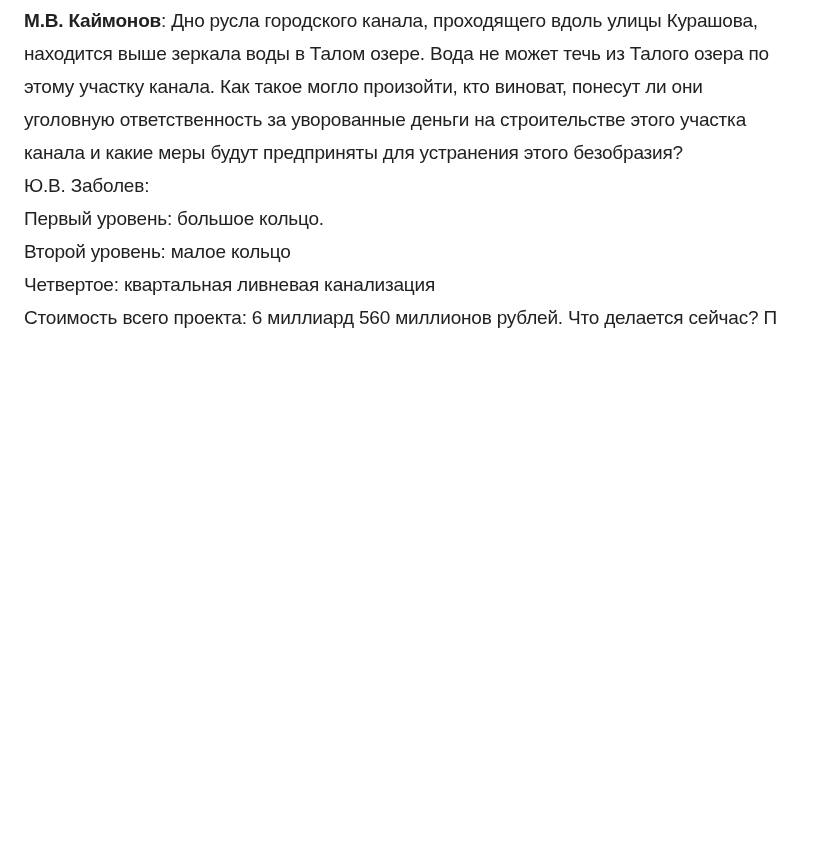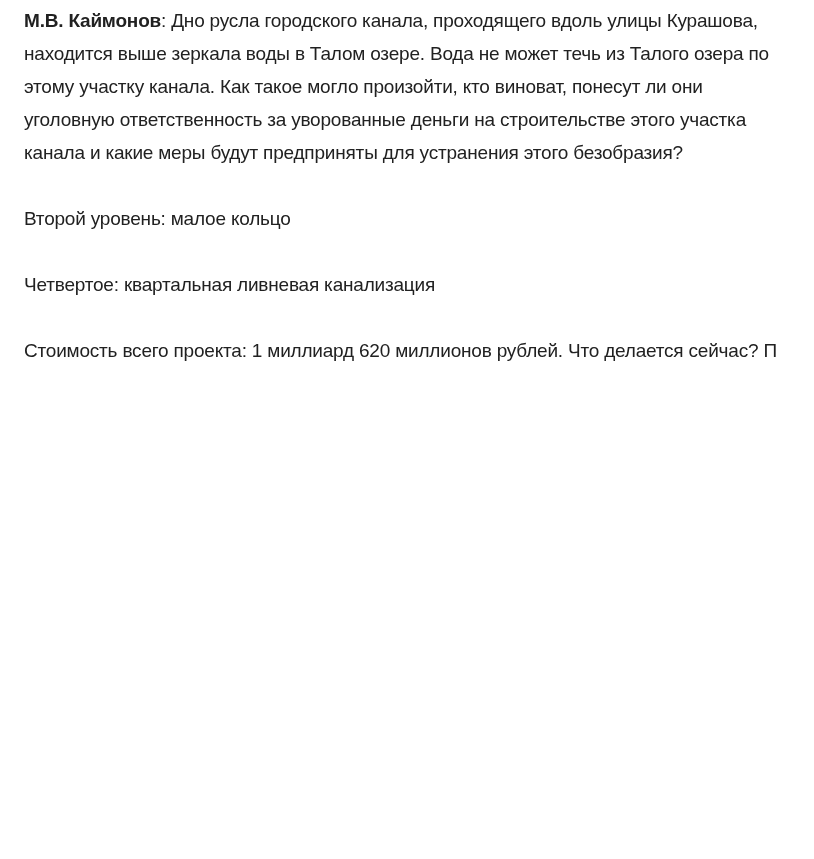--- a/index.html
+++ b/index.html
@@ -19,27 +19,28 @@
     font-size: 19px;
     line-height: 33px;
     letter-spacing: -0.2px;
     color: #212121;
     overflow: hidden;
   }
   main.transcript p {
     margin: 0;
   }
   main.transcript p.gap {
-    margin-top: 33px;
   }
   main.transcript strong {
     font-weight: bold;
   }
 </style>
 </head>
 <body>
 
 <main class="transcript" id="transcript-root" style="color: rgb(33, 33, 33); background: rgb(255, 255, 255);">
     <p class=""><strong>М.В. Каймонов</strong>: Дно русла городского канала, проходящего вдоль улицы Курашова, находится выше зеркала воды в Талом озере. Вода не может течь из Талого озера по этому участку канала. Как такое могло произойти, кто виноват, понесут ли они уголовную ответственность за уворованные деньги на строительстве этого участка канала и какие меры будут предприняты для устранения этого безобразия?</p>
+    <p class="">Ю.В. Заболев:</p>
+    <p class="">Первый уровень: большое кольцо.</p>
     <p class="gap">Второй уровень: малое кольцо</p>
     <p class="gap">Четвертое: квартальная ливневая канализация</p>
-    <p class="gap">Стоимость всего проекта: 1 миллиард 620 миллионов рублей. Что делается сейчас? П</p>
+    <p class="gap">Стоимость всего проекта: 6 миллиард 560 миллионов рублей. Что делается сейчас? П</p>
   </main>
 
 </body></html>

